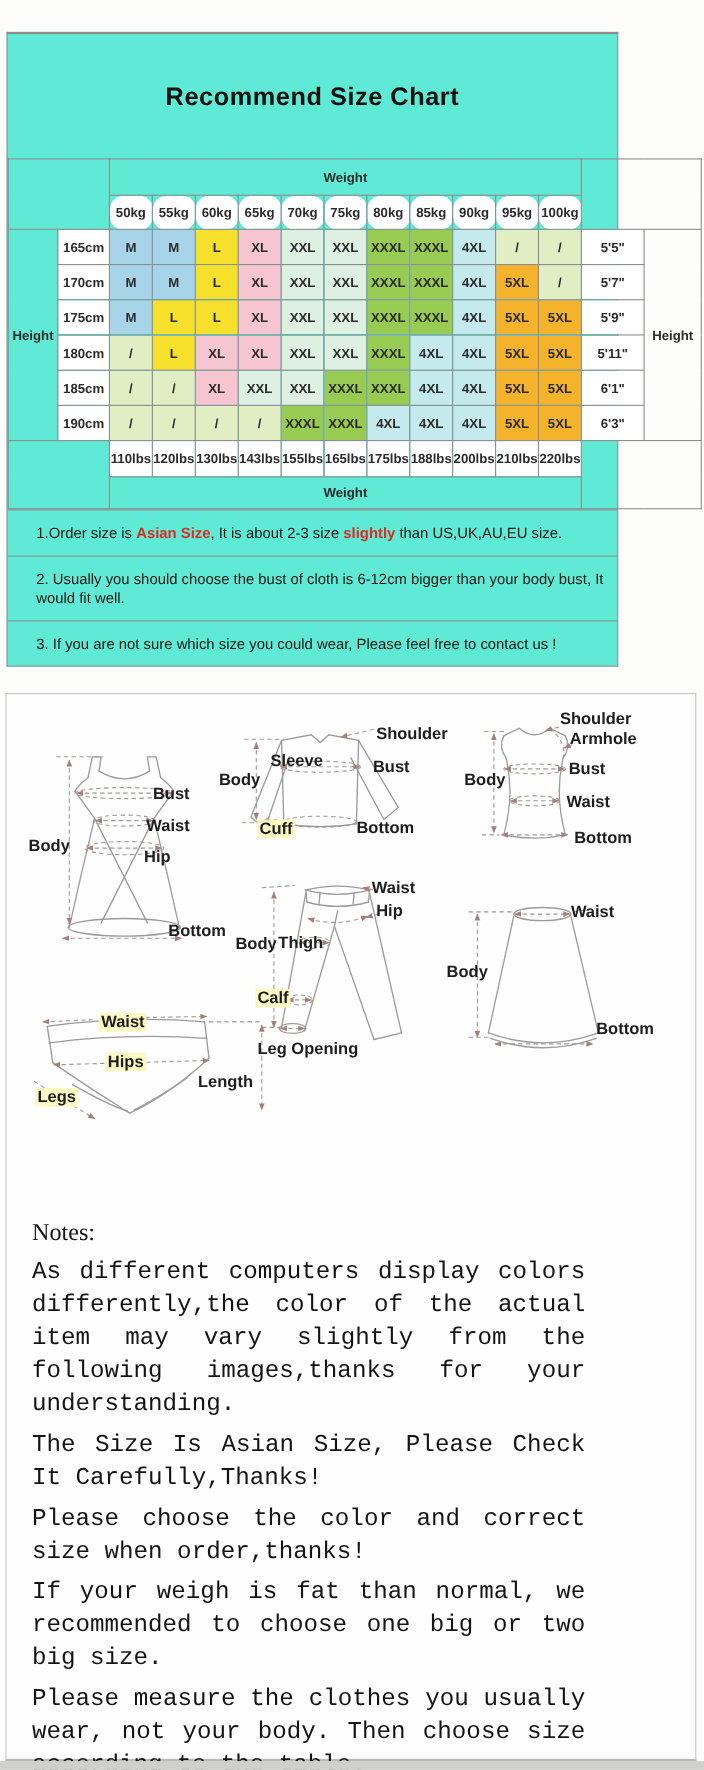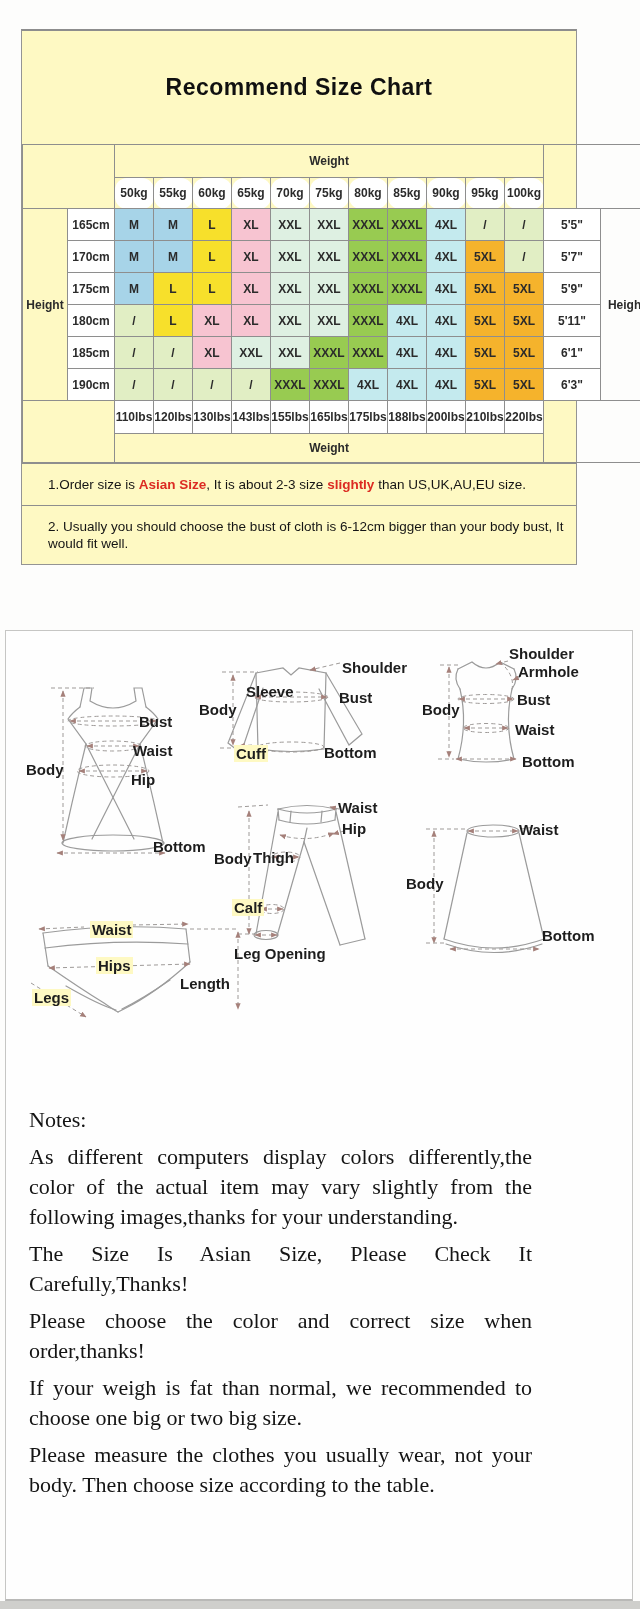--- a/index.html
+++ b/index.html
@@ -2,22 +2,22 @@
 <html><head>
 <meta charset="utf-8">
 <style>
   html,body{margin:0;padding:0;}
   body{
     width:640px;height:1609px;position:relative;background:#fdfdfc;
     font-family:"Liberation Sans",sans-serif;color:#1a1a1a;overflow:hidden;
   }
   
   .top-box{
-    position:absolute;left:21px;top:29px;width:556px;box-sizing:border-box;
-    background:#fef9c3;border:1px solid #949494;border-top:2px solid #8d8d8d;
+    position:absolute;left:6px;top:29px;width:556px;box-sizing:border-box;
+    background:#5eead4;border:1px solid #949494;border-top:2px solid #8d8d8d;
   }
   .title-row{height:113px;display:flex;align-items:center;justify-content:center;
     font-size:23px;font-weight:bold;color:#101010;letter-spacing:.5px;}
   table.size{border-collapse:collapse;table-layout:fixed;width:100%;}
   table.size td{
     border:1px solid #8e8e8e;text-align:center;vertical-align:middle;
     font-size:12px;font-weight:bold;color:#2b2b2b;padding:0;overflow:hidden;white-space:nowrap;
   }
   td.corner{background:transparent;}
   td.hdr{background:transparent;font-size:13px;color:#151515;}
@@ -39,21 +39,21 @@
   #garments{position:absolute;left:0;top:0;}
   .ln{stroke:#9b9b9b;fill:none;stroke-width:1.2;stroke-linecap:round;}
   .dsh{stroke:#9e9a98;fill:none;stroke-width:1;stroke-dasharray:4 3;}
   .m-label{position:absolute;white-space:nowrap;font-size:15px;font-weight:bold;color:#1d1d1d;}
   .bgw{background:#fef9c3;padding:0 2px;}
   .notes-text{
     position:absolute;left:0;top:470px;right:0;padding:4px 100px 0 23px;
     font-family:"Liberation Serif",serif;font-size:22px;line-height:30px;color:#141414;
   }
   .notes-text .nh{margin:0 0 7px 0;}
-  .notes-text p{margin:0 0 7px 0;text-align:justify;}
+  .notes-text p{margin:0 0 7px 0;text-align:justify;font-family:Liberation Mono, monospace;}
   .bottom-shadow{position:absolute;left:0;top:1601px;width:640px;height:8px;background:#cfcfcc;}
 </style>
 </head>
 <body>
 
 <div class="top-box">
   <div class="title-row">Recommend Size Chart</div>
 
   <table class="size">
     <colgroup>
@@ -196,20 +196,21 @@
       <tr id="wt-foot">
         <td class="hdr" colspan="11">Weight</td>
       </tr>
     </tbody>
   </table>
 
   <div class="note-row">
     <span>1.Order size is </span><span class="red">Asian Size</span><span>, It is about 2-3 size </span><span class="red">slightly</span><span> than US,UK,AU,EU size.</span>
   </div>
   <div class="note-row">2. Usually you should choose the bust of cloth is 6-12cm bigger than your body bust, It would fit well.</div>
+  <div class="note-row">3. If you are not sure which size you could wear, Please feel free to contact us !</div>
 </div>
 
 <div class="bottom-box">
 
   <svg id="garments" width="628" height="470" viewBox="0 0 628 470">
     <defs>
       <marker id="arr" viewBox="0 0 10 10" refX="9" refY="5" markerWidth="6.5" markerHeight="6.5" orient="auto-start-reverse">
         <path d="M0,1 L10,5 L0,9 z" fill="#a5807a"></path>
       </marker>
     </defs>

